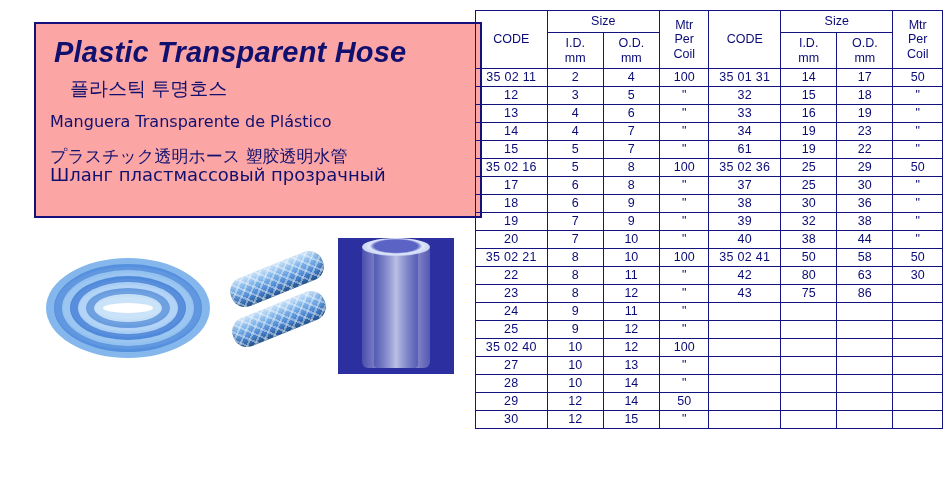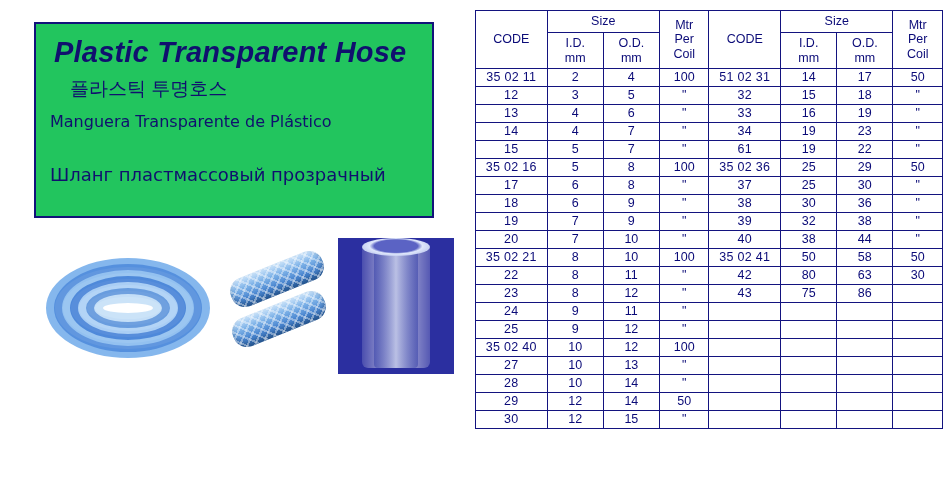--- a/index.html
+++ b/index.html
@@ -9,22 +9,22 @@
     font-family:"Liberation Sans", sans-serif;
     color:#0a0a6e;
     overflow:hidden;
     position:relative;
   }
   
   #left-panel{
     position:absolute;left:0;top:0;width:470px;height:492px;
   }
   #title-box{
-    position:absolute;left:34px;top:22px;width:400px;height:196px;
-    background:#22c55e;
+    position:absolute;left:34px;top:22px;width:448px;height:196px;
+    background:#fca5a5;
     border:2px solid #12127a;
     box-sizing:border-box;
   }
   #title-main{
     position:absolute;left:18px;top:12px;
     font-size:29px;font-weight:bold;font-style:italic;
     color:#10106e;letter-spacing:0.2px;
     font-family:"Liberation Sans", sans-serif;
     white-space:nowrap;
   }
@@ -128,20 +128,21 @@
 </style>
 </head>
 <body>
 
 <div id="left-panel">
 
   <div id="title-box">
     <div id="title-main">Plastic Transparent Hose</div>
     <div id="title-kr">플라스틱 투명호스</div>
     <div id="title-es">Manguera  Transparente de Plástico</div>
+    <div id="title-jp">プラスチック透明ホース   塑胶透明水管</div>
     <div id="title-ru">Шланг пластмассовый прозрачный</div>
   </div>
 
   <div id="photo-row">
 
     <div class="photo" id="photo-coil">
       <div class="coil-wrap">
         <div class="coil-ell" style="left:6px;  top:12px; width:164px; height:100px; border-color:rgba(120,175,235,.9);"></div>
         <div class="coil-ell" style="left:14px; top:18px; width:148px; height:88px;  border-color:rgba(80,140,220,.9);"></div>
         <div class="coil-ell" style="left:22px; top:24px; width:132px; height:76px;  border-color:rgba(150,195,240,.95);"></div>
@@ -208,21 +209,21 @@
           <div>mm</div>
         </th>
       </tr>
     </thead>
     <tbody id="spec-body">
         <tr class="row-h grp-top">
           <td class="code-cell">35 02 11</td>
           <td>2</td>
           <td>4</td>
           <td>100</td>
-          <td class="code-cell">51 02 31</td>
+          <td class="code-cell">35 01 31</td>
           <td>14</td>
           <td>17</td>
           <td>50</td>
         </tr>
         <tr class="row-h">
           <td class="code-cell">12</td>
           <td>3</td>
           <td>5</td>
           <td>"</td>
           <td class="code-cell">32</td>

